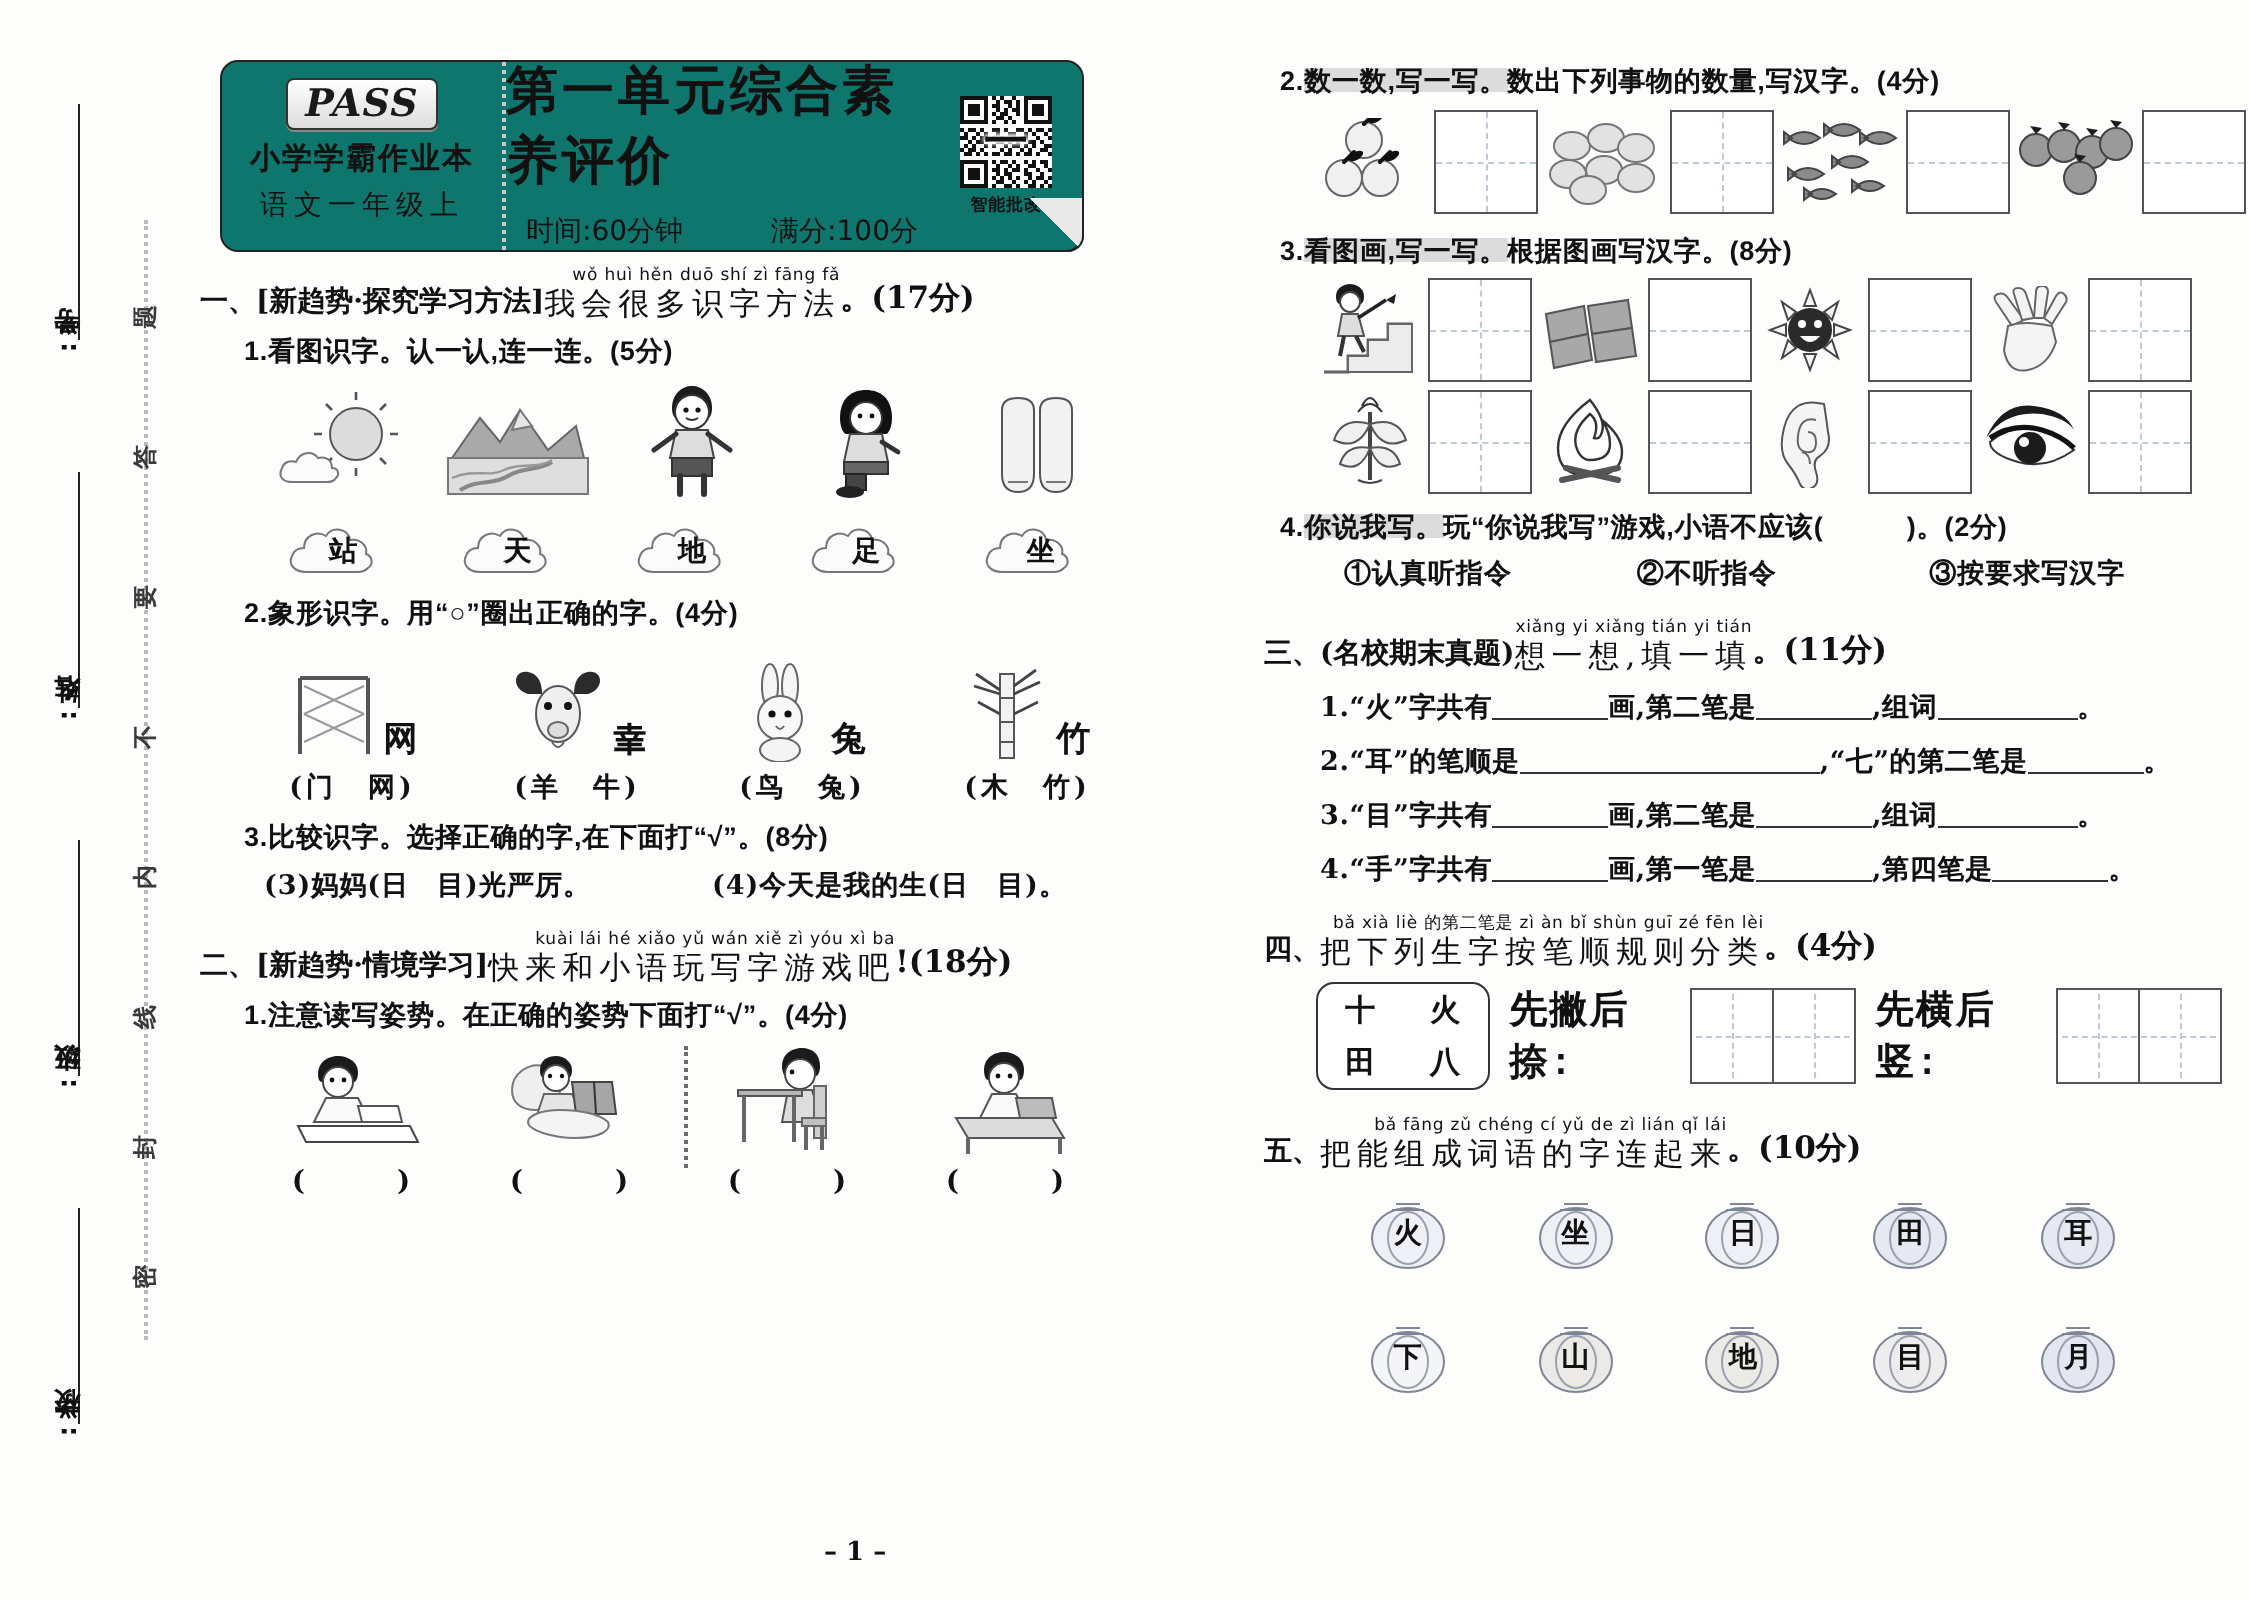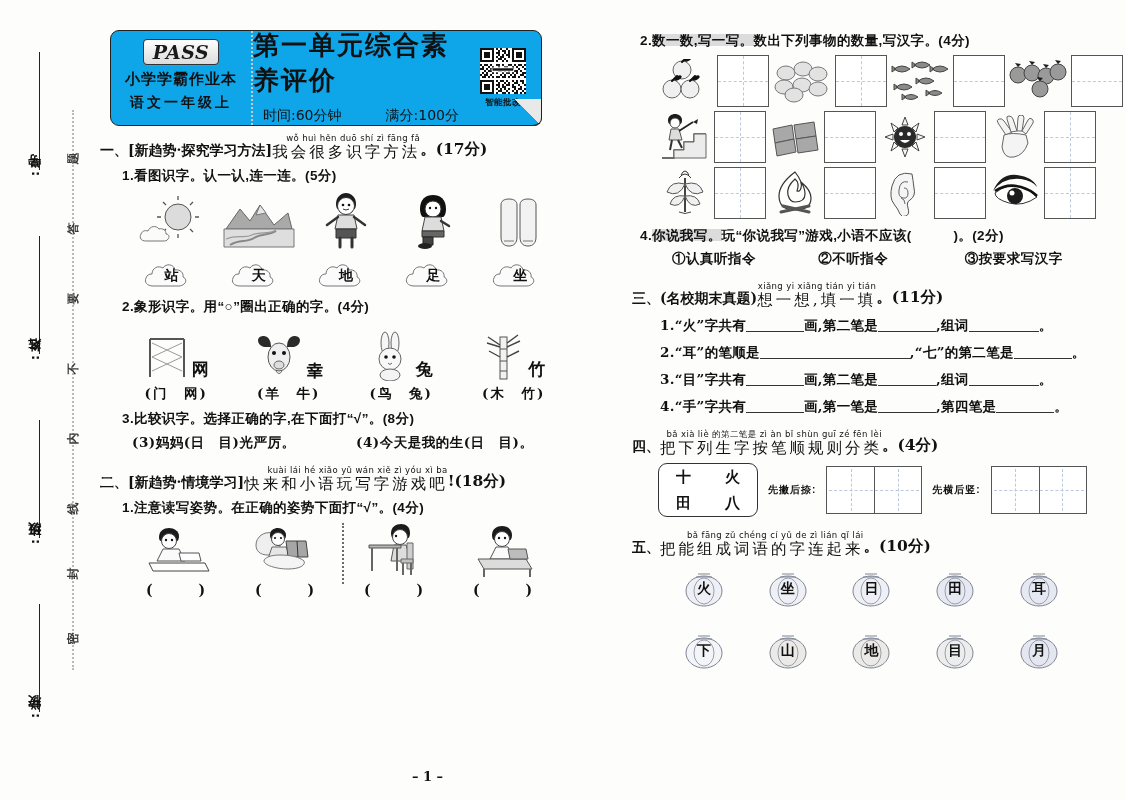--- a/index.html
+++ b/index.html
@@ -53,21 +53,21 @@
   .col-right { width: 497px; padding: 14px 14px 0 4px; }
 
   
   .hdr {
     position: relative;
     height: 96px;
     margin: 16px 0 0 12px;
     width: 432px;
     border: 1.6px solid #222;
     border-radius: 9px 9px 9px 9px;
-    background: #0ea5e9;
+    background: #0f766e;
     display:flex; align-items:stretch;
     overflow: visible;
   }
   .hdr::after{
     content:""; position:absolute; right:-1px; bottom:-1px;
     width:26px; height:26px;
     background: linear-gradient(225deg,#e9e9e9 0 50%, transparent 50%);
     border-right:1.6px solid #222; border-bottom:1.6px solid #222;
     border-bottom-right-radius:8px;
   }
@@ -80,21 +80,21 @@
     font-family:"DejaVu Serif","Liberation Serif",serif;
     font-weight:bold; font-style:italic;
     font-size:19px; letter-spacing:.5px;
     padding:1px 9px;
     border:1.4px solid #333; border-radius:4px;
     background: linear-gradient(#fff,#dcdcdc);
     box-shadow: 0 1px 0 #888;
     color:#1a1a1a;
   }
   .brand-l1 { font-size:15px; font-weight:bold; letter-spacing:1px; }
-  .brand-l2 { font-size:14px; font-weight:bold; letter-spacing:3px; }
+  .brand-l2 { font-size:14px; font-weight:normal; letter-spacing:3px; }
   .hdr-mid {
     flex:1; display:flex; flex-direction:column;
     align-items:center; justify-content:center; gap:9px;
     padding-bottom:4px;
   }
   .paper-title {
     font-family:"DejaVu Serif","Liberation Serif",serif;
     font-size:26px; font-weight:bold; letter-spacing:2px;
   }
   .paper-meta { display:flex; gap:44px; font-size:14px; }
@@ -190,22 +190,22 @@
   .bl { display:inline-block; border-bottom:1px solid #333; vertical-align:-2px; }
 
   .sortrow { display:flex; align-items:center; margin:7px 0 0 26px; gap:10px; }
   .charbox {
     width:100px; height:54px; border:1.4px solid #333; border-radius:9px;
     display:grid; grid-template-columns:1fr 1fr; place-items:center;
     font-size:15px; font-weight:bold;
     font-family:"DejaVu Serif","Liberation Serif",serif;
     position:relative; background:#fff;
   }
-  .sortlbl { font-size:10px; font-weight:bold;
-             font-family:Liberation Sans, sans-serif; letter-spacing:1px; }
+  .sortlbl { font-size:19px; font-weight:bold;
+             font-family:Liberation Mono, monospace; letter-spacing:1px; }
   .dbox { width:96px; height:48px; border:1px solid #555; background:#fff; position:relative; }
   .dbox .mid { position:absolute; left:50%; top:0; bottom:0; border-left:1px solid #555; }
   .dbox .hh  { position:absolute; left:2px; right:2px; top:50%; border-top:1px dashed #bcc9dd; }
   .dbox .v1  { position:absolute; top:2px; bottom:2px; left:25%; border-left:1px dashed #bcc9dd; }
   .dbox .v2  { position:absolute; top:2px; bottom:2px; left:75%; border-left:1px dashed #bcc9dd; }
 
   .lanternrow { display:flex; justify-content:space-around; margin:10px 30px 0 30px; }
   .lantern {
     position:relative; width:48px; height:44px;
     display:flex; align-items:center; justify-content:center;
@@ -731,20 +731,23 @@
               <circle cx="32" cy="30" r="8"></circle>
             </g>
             <g fill="#1d1d1d">
               <path d="M10 8l-3-4 6 1zM24 6l-3-4 6 1zM38 9l-3-4 6 1zM50 5l-3-4 6 1zM32 22l-3-4 6 1z"></path>
             </g>
           </svg>
         </div>
         <div class="wbox h"></div>
       </div>
 
+      <div class="q" style="margin-left:8px;margin-top:10px;">
+        <span>3.</span><span class="hl">看图画,写一写。</span><span>根据图画写汉字。(8分)</span>
+      </div>
 
       <div class="gridpics">
         <div class="r">
           <div class="gp-item">
             <svg width="50" height="46" viewBox="0 0 50 46">
               <path d="M2 44h12v-8h10v-8h10v-8h12" fill="none" stroke="#555" stroke-width="1.4"></path>
               <path d="M2 44h12v-8h10v-8h10v-8h12v24Z" fill="#ececec" stroke="#666"></path>
               <path d="M8 6c0-4 4-6 7-6s7 2 7 6c0 3-1 4-2 4H10c-1 0-2-1-2-4z" fill="#1b1b1b"></path>
               <circle cx="15" cy="9" r="5" fill="#fff" stroke="#444"></circle>
               <path d="M11 15h8l3 11H9z" fill="#ddd" stroke="#555"></path>

